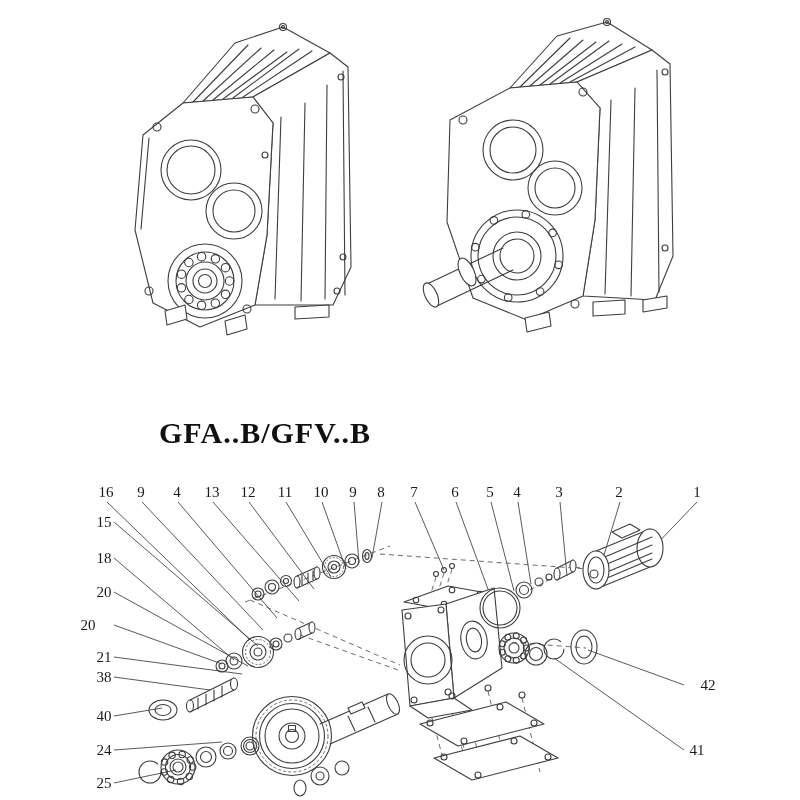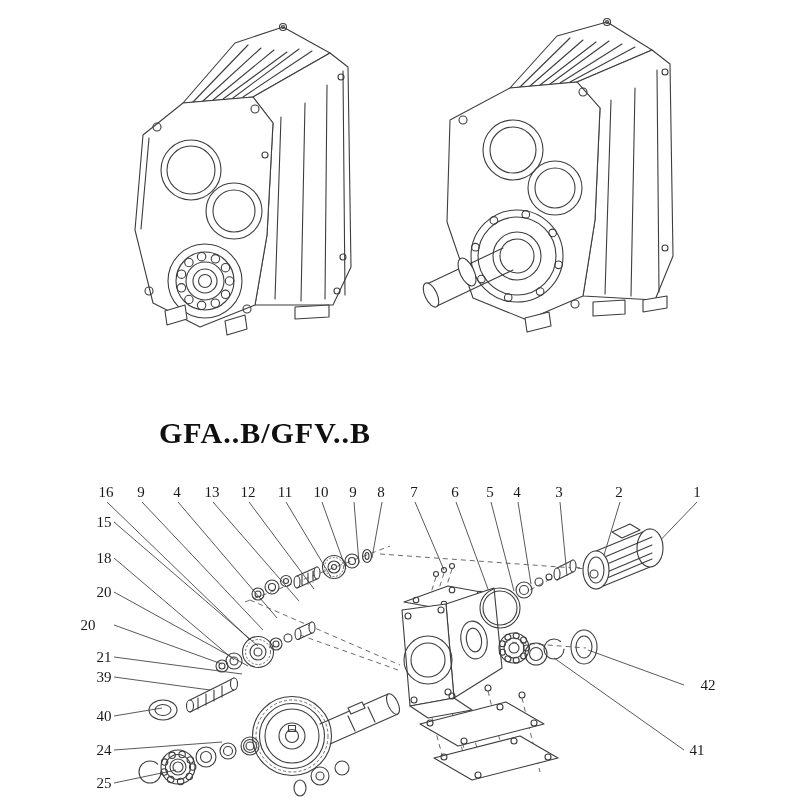--- a/index.html
+++ b/index.html
@@ -335,21 +335,21 @@
     <span class="callout" style="left:517px;top:22px">4</span>
     <span class="callout" style="left:559px;top:22px">3</span>
     <span class="callout" style="left:619px;top:22px">2</span>
     <span class="callout" style="left:697px;top:22px">1</span>
 
     <span class="callout" style="left:104px;top:52px">15</span>
     <span class="callout" style="left:104px;top:88px">18</span>
     <span class="callout" style="left:104px;top:122px">20</span>
     <span class="callout" style="left:88px;top:155px">20</span>
     <span class="callout" style="left:104px;top:187px">21</span>
-    <span class="callout" style="left:104px;top:207px">39</span>
+    <span class="callout" style="left:104px;top:207px">38</span>
     <span class="callout" style="left:104px;top:246px">40</span>
     <span class="callout" style="left:104px;top:280px">24</span>
     <span class="callout" style="left:104px;top:313px">25</span>
 
     <span class="callout" style="left:708px;top:215px">42</span>
     <span class="callout" style="left:697px;top:280px">41</span>
   </div>
 </div>
 
 </body></html>

